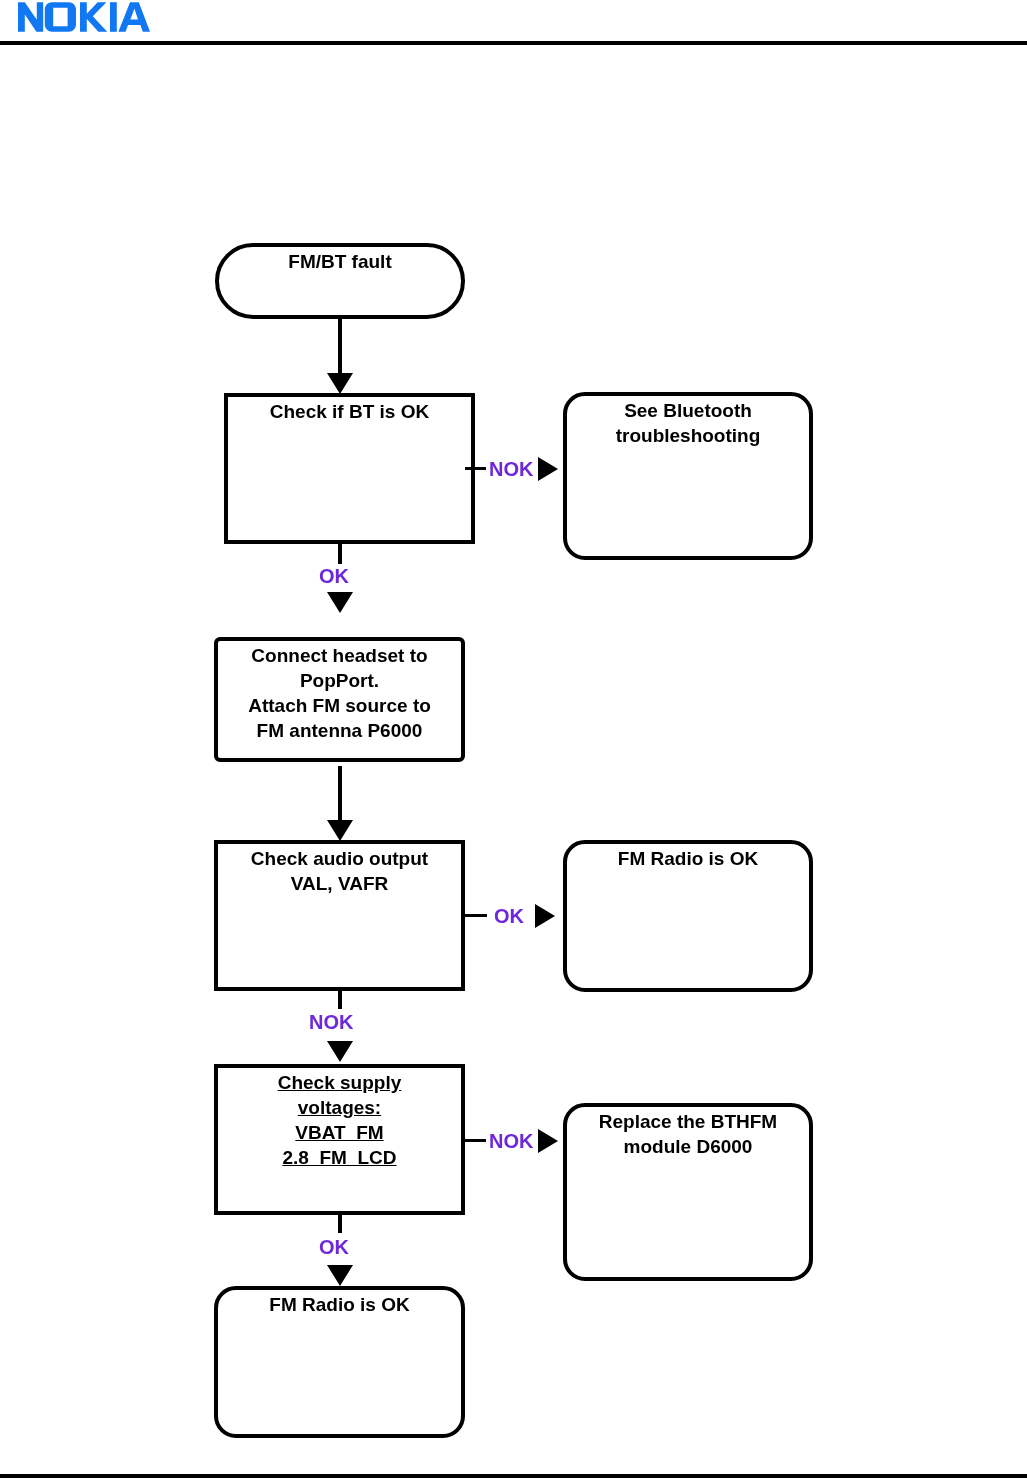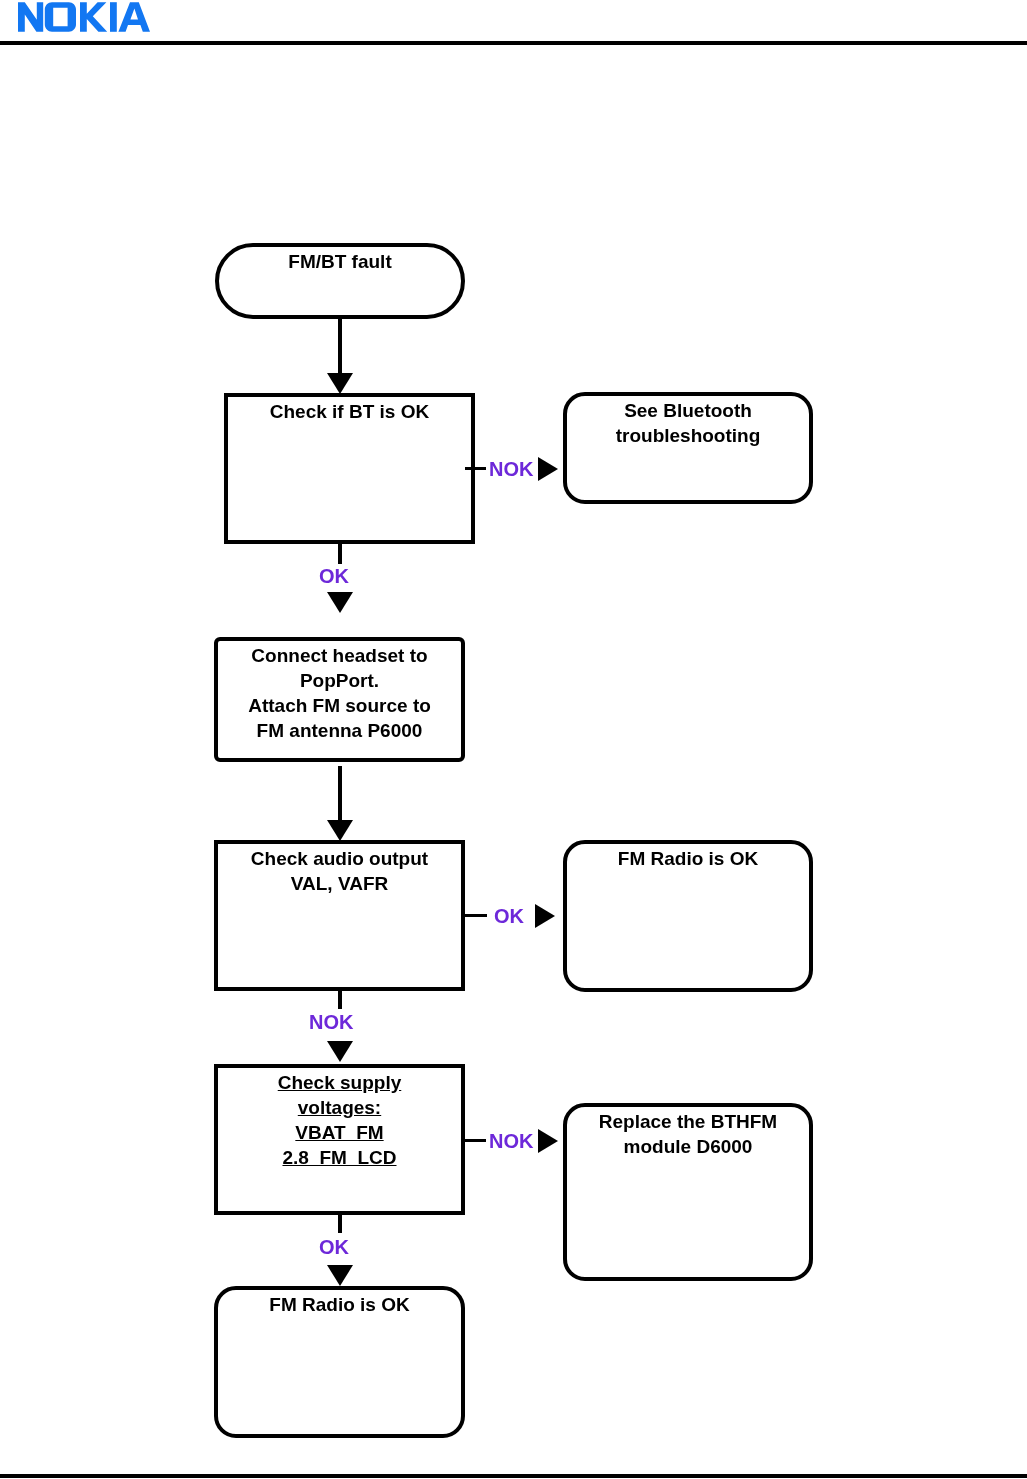--- a/index.html
+++ b/index.html
@@ -150,21 +150,21 @@
     <div class="arrow-down" style="left:327px; top:373px;"></div>
 
     <div class="node process" style="left:214px; top:393px; width:251px; height:151px;margin-left:10px;">
       <span class="node-text">Check if BT is OK</span>
     </div>
 
     <div class="hline" style="left:465px; top:467px; width:22px;"></div>
     <div class="edge-label" style="left:486px; top:458px;">NOK</div>
     <div class="arrow-right" style="left:538px; top:457px;"></div>
 
-    <div class="node terminal" style="left:563px; top:392px; width:250px; height:112px;">
+    <div class="node terminal" style="left:563px; top:392px; width:250px; height:168px;">
       <span class="node-text">See Bluetooth
 troubleshooting</span>
     </div>
 
     <div class="vline" style="left:338px; top:544px; height:20px;"></div>
     <div class="edge-label" style="left:316px; top:565px;">OK</div>
     <div class="arrow-down" style="left:327px; top:592px;"></div>
 
     <div class="node process" style="left:214px; top:637px; width:251px; height:125px;border-radius:6px;">
       <span class="node-text">Connect headset to

